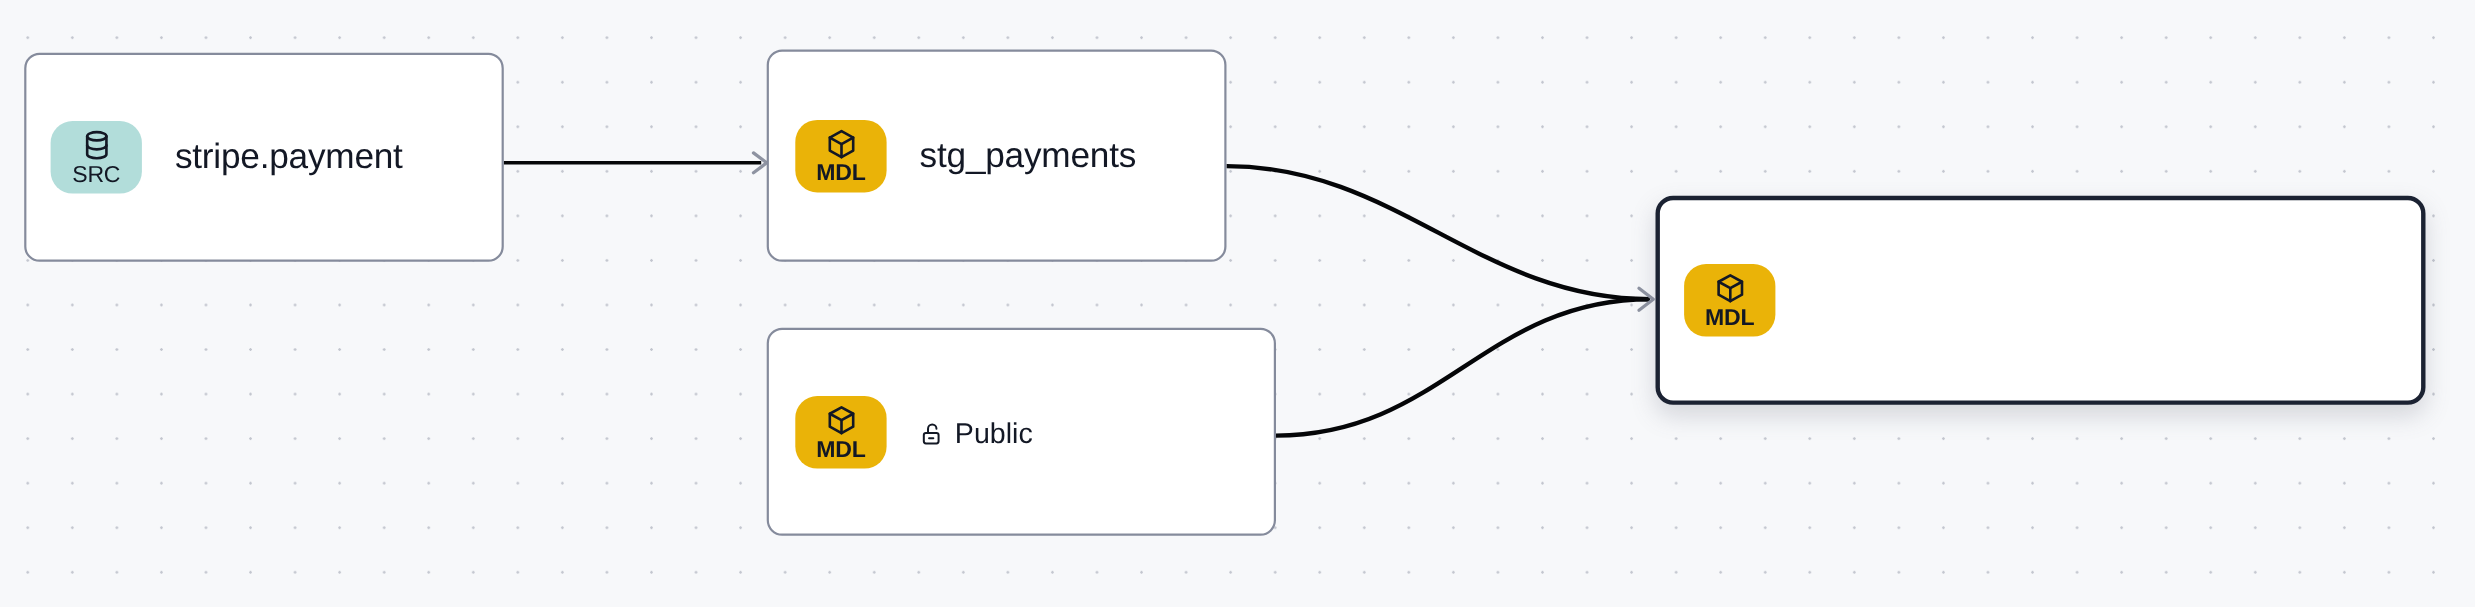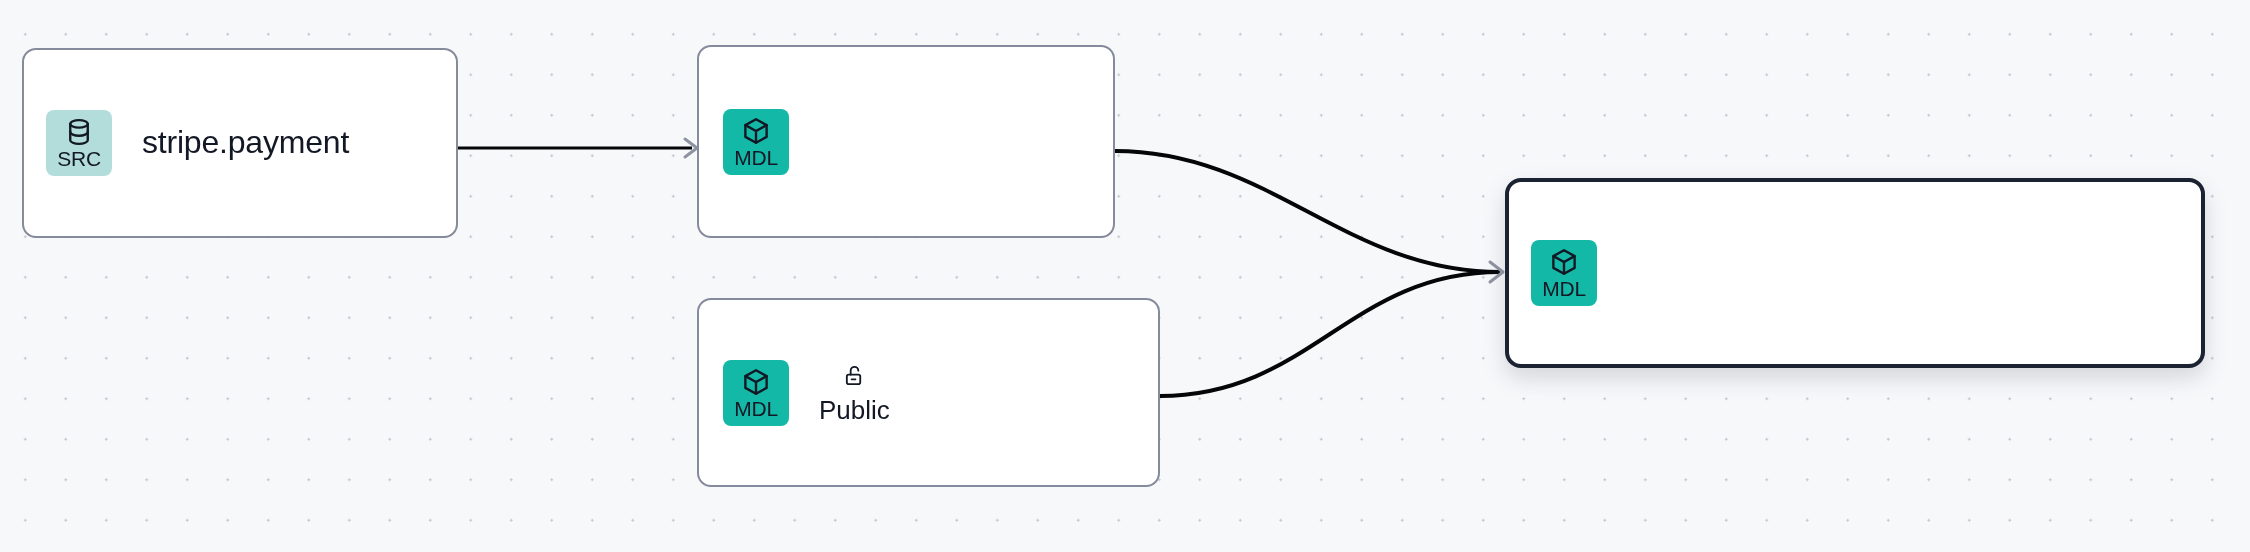--- a/index.html
+++ b/index.html
@@ -39,31 +39,31 @@
     z-index: 3;
   }
   .node.selected {
     border: 4px solid #1b2232;
     border-radius: 16px;
     box-shadow: 0 10px 22px rgba(90,97,115,0.22);
   }
 
   .badge {
     flex: 0 0 auto;
-    width: 66px;
+    width: 83px;
     height: 66px;
-    border-radius: 8px;
+    border-radius: 20px;
     display: flex;
     flex-direction: column;
     align-items: center;
     justify-content: center;
     gap: 1px;
   }
   .badge.src { background: #b2ddda; }
-  .badge.mdl { background: #14b8a6; }
+  .badge.mdl { background: #eab308; font-weight: bold; }
 
   .badge svg { display: block; }
 
   .badge-text {
     font-size: 21px;
     line-height: 1;
     color: #131825;
     letter-spacing: -0.2px;
     font-family: "Liberation Sans", sans-serif;
   }
@@ -87,21 +87,20 @@
 
   .node-sub {
     margin-top: 4px;
     display: flex;
     align-items: center;
     gap: 9px;
     font-size: 26px;
     line-height: 1.1;
     color: #131825;
     white-space: nowrap;
-    flex-direction: column;
   }
   .node-sub svg { display: block; flex: 0 0 auto; }
 </style>
 </head>
 <body>
 
 <div id="canvas">
 
   <svg id="edge-layer" viewBox="0 0 2250 552" xmlns="http://www.w3.org/2000/svg">
 
@@ -139,20 +138,23 @@
 
   <div class="node" style="left:697px; top:45px; width:418px; height:193px; padding-left:24px;">
     <div class="badge mdl">
       <svg width="30" height="30" viewBox="0 0 24 24" fill="none" stroke="#131825" stroke-width="1.9" stroke-linecap="round" stroke-linejoin="round">
         <path d="M12 2.6 L20.5 7.3 L12 12 L3.5 7.3 Z"></path>
         <path d="M3.5 7.3 V16.7 L12 21.4 V12"></path>
         <path d="M20.5 7.3 V16.7 L12 21.4"></path>
       </svg>
       <span class="badge-text">MDL</span>
     </div>
+    <div class="node-body">
+      <div class="node-title">stg_payments</div>
+    </div>
   </div>
 
   <div class="node" style="left:697px; top:298px; width:463px; height:189px; padding-left:24px;">
     <div class="badge mdl">
       <svg width="30" height="30" viewBox="0 0 24 24" fill="none" stroke="#131825" stroke-width="1.9" stroke-linecap="round" stroke-linejoin="round">
         <path d="M12 2.6 L20.5 7.3 L12 12 L3.5 7.3 Z"></path>
         <path d="M3.5 7.3 V16.7 L12 21.4 V12"></path>
         <path d="M20.5 7.3 V16.7 L12 21.4"></path>
       </svg>
       <span class="badge-text">MDL</span>

